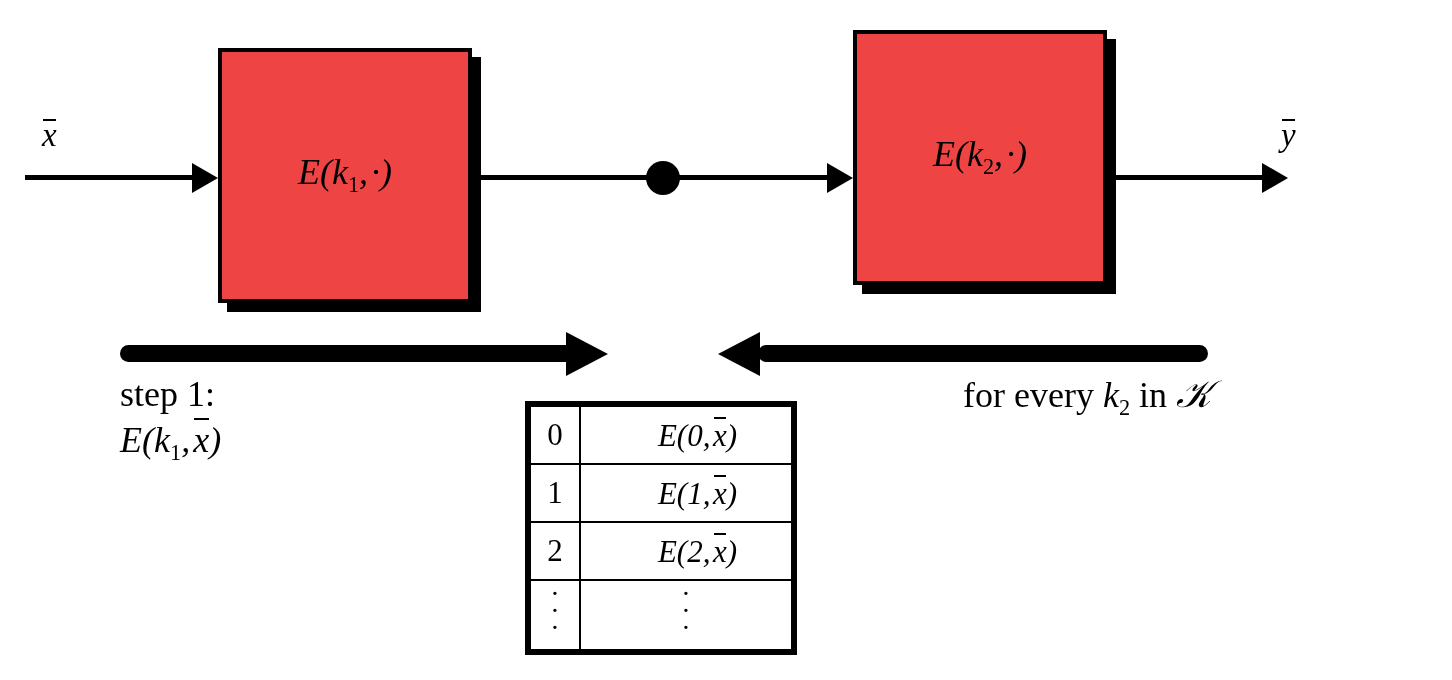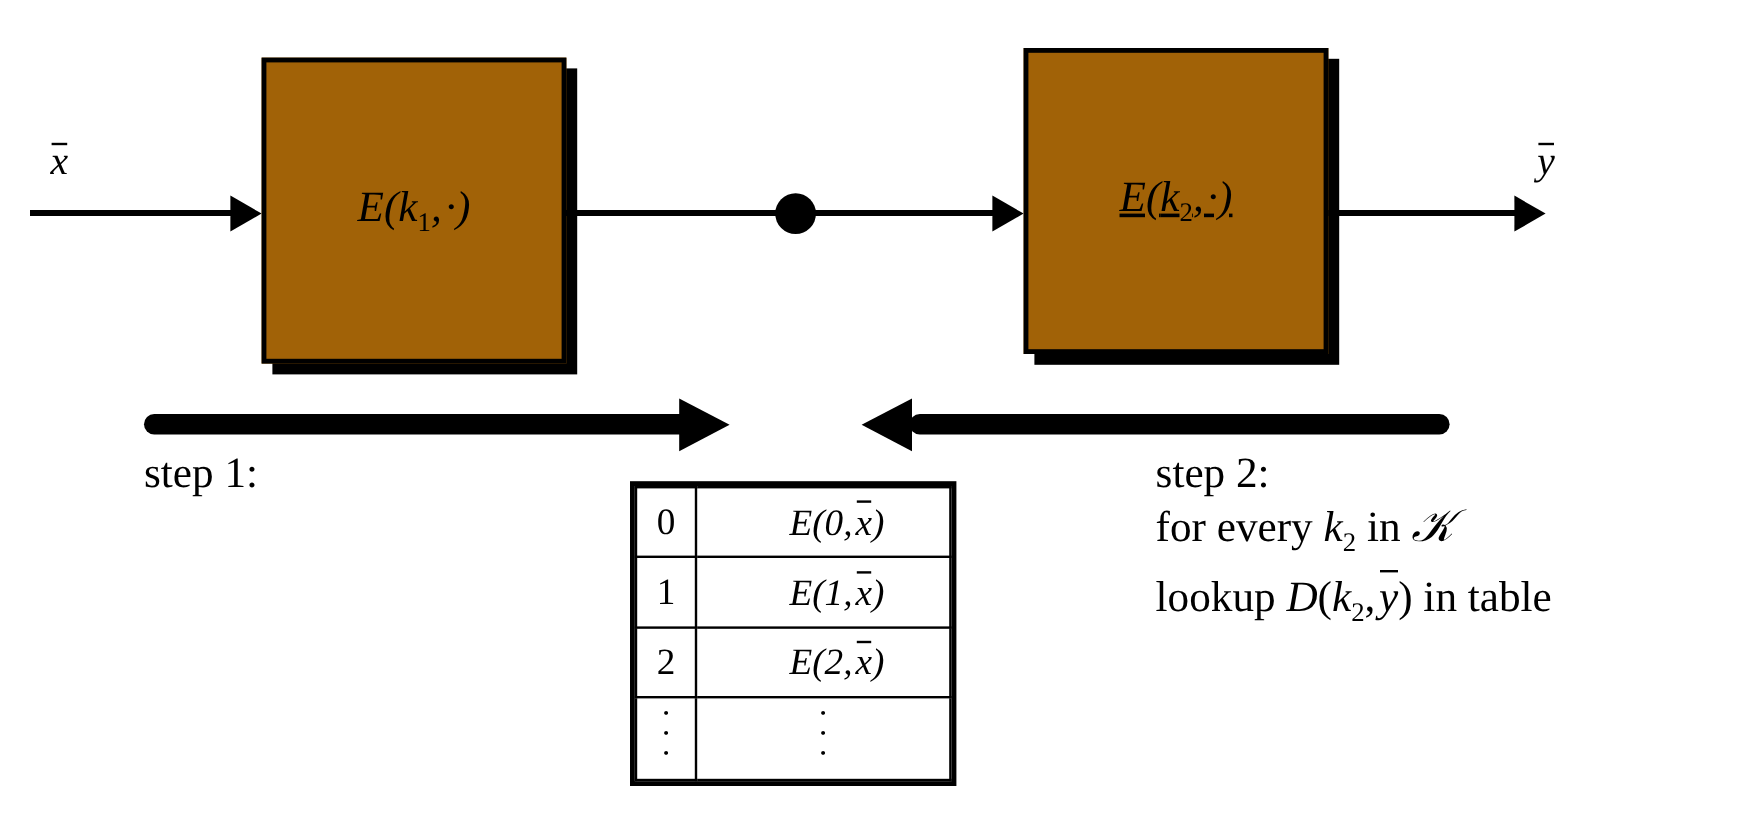--- a/index.html
+++ b/index.html
@@ -13,21 +13,21 @@
     height: 680px;
     background: #ffffff;
     overflow: hidden;
     font-family: "Liberation Serif", "DejaVu Serif", serif;
     color: #000000;
   }
 
   
   .cipher-box {
     position: absolute;
-    background: #a16207;
+    background: #ef4444;
     border: 4px solid #000000;
     box-sizing: border-box;
     box-shadow: 9px 9px 0 0 #000000;
     display: flex;
     align-items: center;
     justify-content: center;
   }
   .cipher-label {
     font-style: italic;
     font-size: 36px;
@@ -166,46 +166,45 @@
   <div class="cipher-box" id="box-e1" style="left:218px; top:48px; width:254px; height:255px;">
     <span class="cipher-label">
       E(<span style="font-style:italic;">k</span><sub>1</sub>, ·)
     </span>
   </div>
 
   <div class="wire" style="left:471px; top:175px; width:362px;"></div>
   <div class="junction-dot" style="left:646px; top:161px;"></div>
   <div class="arrowhead-right" style="left:827px; top:163px;"></div>
 
-  <div class="cipher-box" id="box-e2" style="left:853px; top:40px; width:254px; height:255px;text-decoration:underline;">
+  <div class="cipher-box" id="box-e2" style="left:853px; top:30px; width:254px; height:255px;">
     <span class="cipher-label">
       E(<span style="font-style:italic;">k</span><sub>2</sub>, ·)
     </span>
   </div>
 
   <div class="wire" style="left:1107px; top:175px; width:160px;"></div>
   <div class="arrowhead-right" style="left:1262px; top:163px;"></div>
   <div class="io-label" style="left:1281px; top:118px;">
     <span class="bar">y</span>
   </div>
 
   <div class="fat-bar" style="left:120px; top:345px; width:472px;"></div>
   <div class="fat-head-right" style="left:566px; top:332px;"></div>
 
   <div class="fat-head-left" style="left:718px; top:332px;"></div>
   <div class="fat-bar" style="left:758px; top:345px; width:450px;"></div>
 
   <div class="step-block" style="left:120px; top:372px;">
     <div>step 1:</div>
+    <div class="math">E(<span style="font-style:italic;">k</span><sub>1</sub>, <span class="bar">x</span>)</div>
   </div>
 
   <div class="step-block" style="left:963px; top:372px;">
-    <div>step 2:</div>
     <div>for every <span class="math">k</span><sub>2</sub> in <span class="math" style="font-size:1.05em;">𝒦</span></div>
-    <div>lookup <span class="math">D</span>(<span class="math">k</span><sub>2</sub>, <span class="math bar">y</span>) in table</div>
   </div>
 
   <div class="lookup-table" style="left:525px; top:401px; width:272px; height:254px;">
     <table>
       <tbody>
         <tr>
           <td class="col-key">0</td>
           <td class="col-val">E(0, <span class="bar">x</span>)</td>
         </tr>
         <tr>

